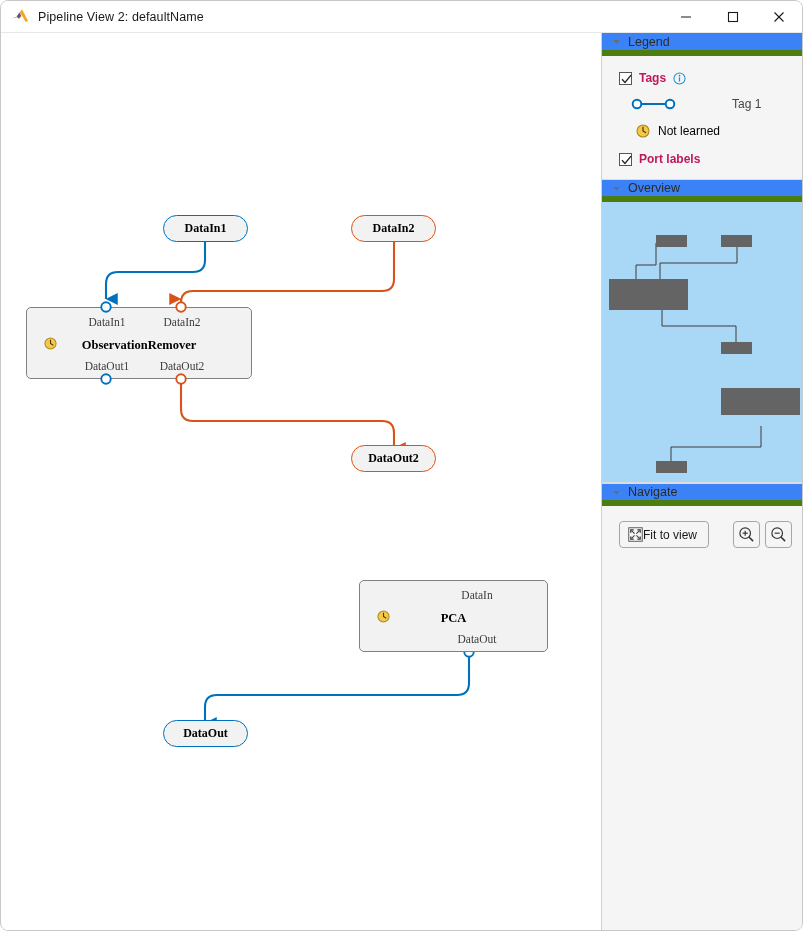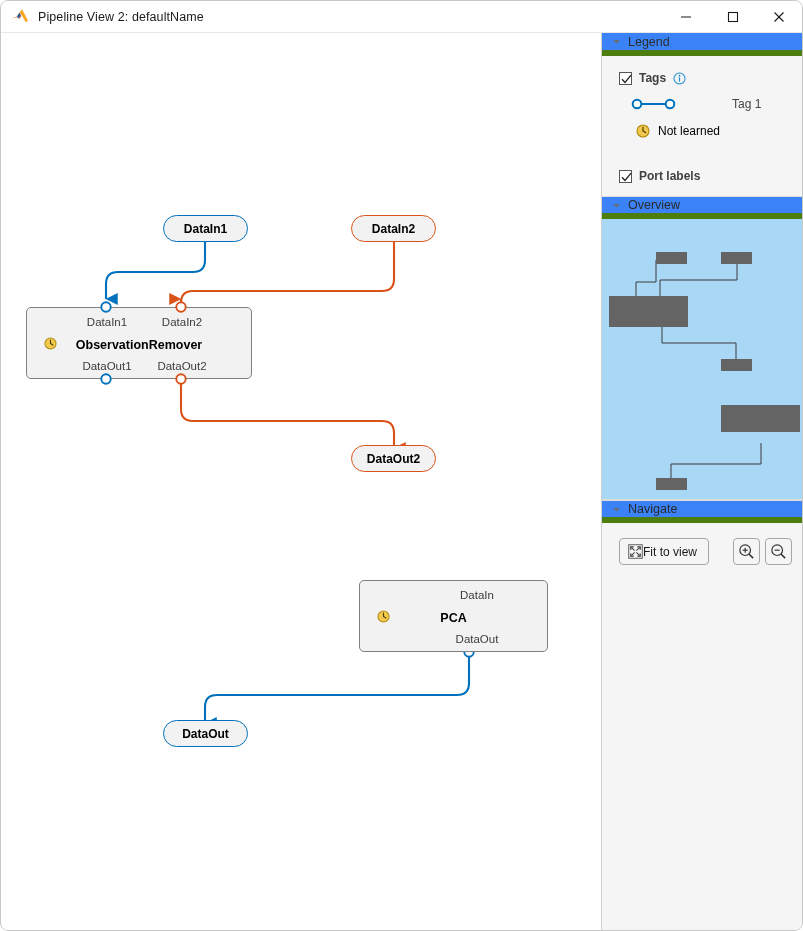--- a/index.html
+++ b/index.html
@@ -43,20 +43,21 @@
   #btn-max { right: 48px; }
   #btn-close { right: 2px; }
   
   #canvas {
     position: absolute;
     left: 1px; top: 32px;
     width: 600px; height: 897px;
     background: #ffffff;
     border-right: 1px solid #d0d0d0;
     overflow: hidden;
+    font-family: Liberation Serif, serif;
   }
   #canvas svg { position: absolute; left: 0; top: 0; }
 
   .node-box {
     position: absolute;
     background: #f2f2f2;
     border: 1.4px solid #808080;
     border-radius: 5px;
   }
   .node-title {
@@ -103,21 +104,21 @@
 
   .legend-body { padding: 10px 0 8px 0; background: #f5f5f5; }
   .lrow { display: flex; align-items: center; height: 24px; padding-left: 17px; }
   .cbx {
     width: 13px; height: 13px;
     border: 1px solid #555; background: #fff;
     margin-right: 7px; flex: 0 0 auto;
     position: relative;
   }
   .cbx svg { position: absolute; left: 1px; top: 1px; }
-  .lbl-bold { font-size: 12px; font-weight: bold; color: #404040; }
+  .lbl-bold { font-size: 12px; font-weight: bold; color: #be185d; }
   .lbl-norm { font-size: 12px; color: #000000; }
   .info-ico { margin-left: 7px; flex: 0 0 auto; }
   .tagrow { display: flex; align-items: center; height: 28px; padding-left: 28px; gap: 42px; }
   .tag-swatch { width: 47px; height: 14px; flex: 0 0 auto; }
   .tag-name { margin-left: 13px; font-size: 12px; color: #444; }
   .notlearned-row { display: flex; align-items: center; height: 26px; padding-left: 34px; }
 
   #overview-canvas {
     position: relative;
     height: 281px;
@@ -282,21 +283,21 @@
 
 
       <div class="notlearned-row">
         <svg width="14" height="14" viewBox="0 0 14 14">
           <circle cx="7" cy="7" r="6" fill="#f2c94c" stroke="#b08a14" stroke-width="1.1"></circle>
           <path d="M7 3.2 L7 7 L9.6 8.6" fill="none" stroke="#4a3a08" stroke-width="1.2" stroke-linecap="round"></path>
         </svg>
         <span class="lbl-norm" style="margin-left:8px;">Not learned</span>
       </div>
 
-      <div class="lrow" style="margin-top:20px;">
+      <div class="lrow" style="margin-top:3px;">
         <span class="cbx">
           <svg width="11" height="11" viewBox="0 0 11 11">
             <path d="M1,5.2 L4,8.4 L10,1.2" fill="none" stroke="#222" stroke-width="1.3"></path>
           </svg>
         </span>
         <span class="lbl-bold">Port labels</span>
       </div>
     </div>
 
     <div class="sec-header">

